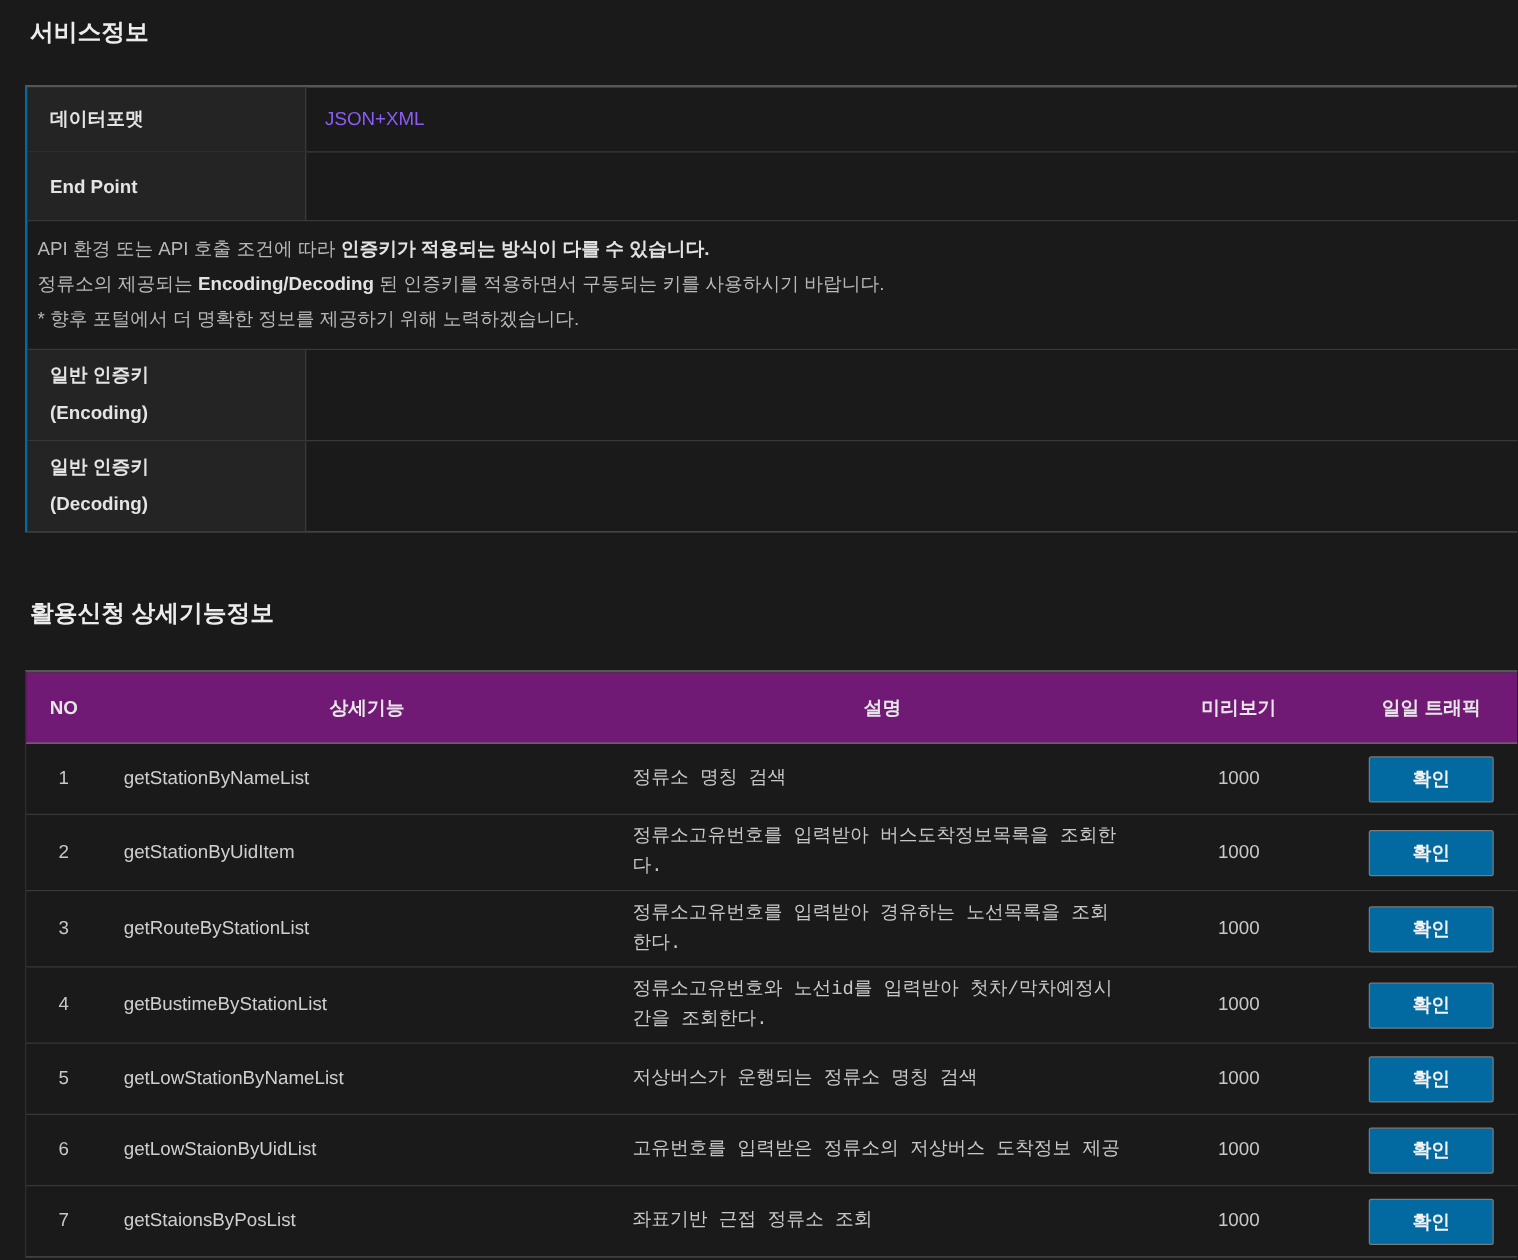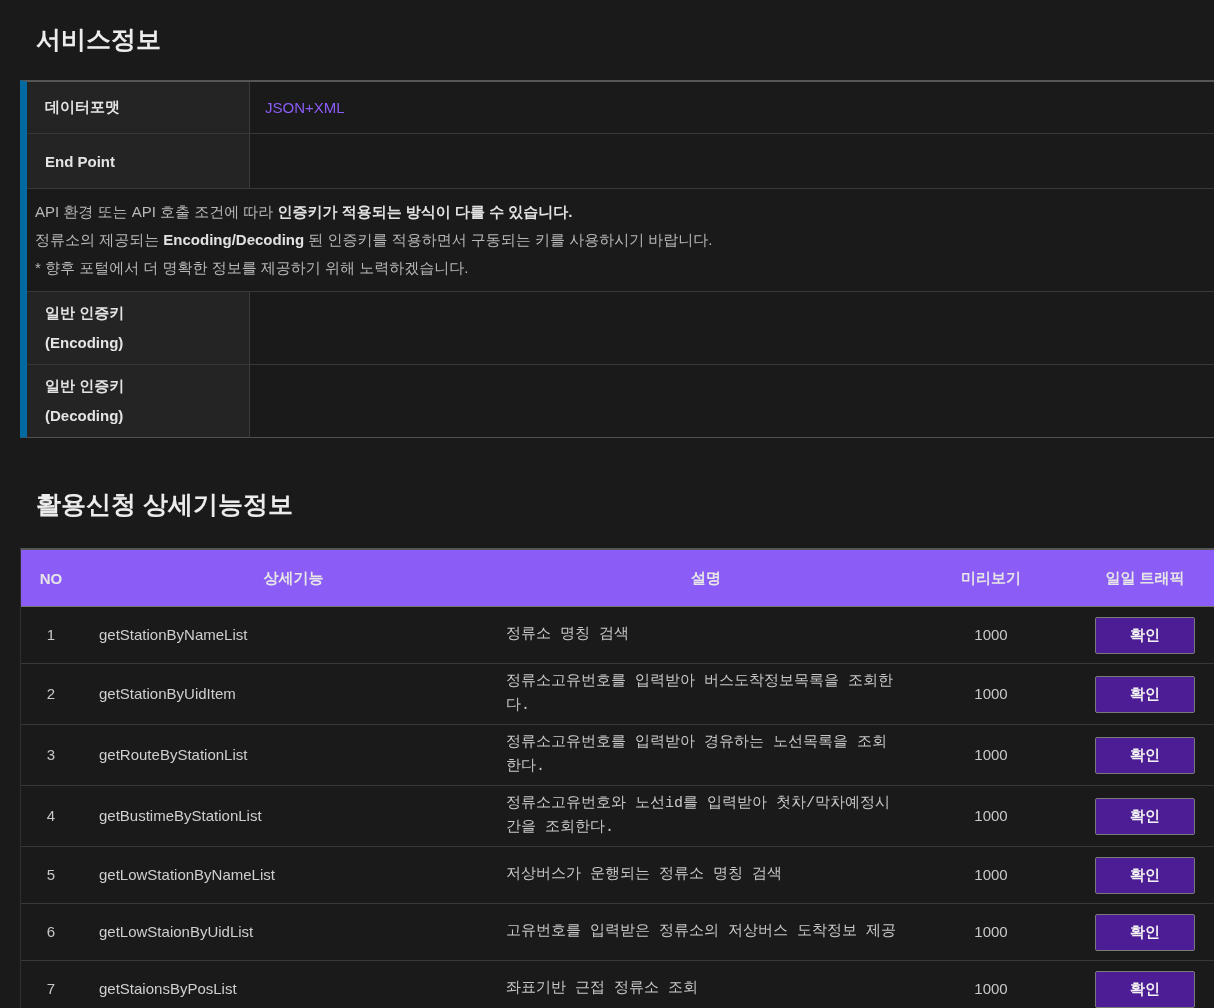--- a/index.html
+++ b/index.html
@@ -6,32 +6,32 @@
   body {
     width: 1214px; height: 1008px; overflow: hidden;
     background: #1a1a1a;
     color: #c4c4c4;
     font-family: "Liberation Sans", "DejaVu Sans", sans-serif;
     font-size: 15px;
   }
   .page { padding-left: 20px; }
 
   .section-title {
-    margin: 16px; padding-top: 12px;
-    font-size: 25px; font-weight: 700; color: #ececec;
+    margin: 4px; padding-top: 12px;
+    font-size: 19px; font-weight: 700; color: #ececec;
     line-height: 22px;
   }
   .section-title.first { margin-bottom: 30px; }
   .section-title.second { margin-top: 43px; margin-bottom: 33px; }
 
   
   .info-table {
     border-top: 2px solid #565656;
     border-bottom: 1px solid #505050;
-    border-left: 7px solid #0369a1;
+    border-left: 2px solid #0369a1;
   }
   .info-row {
     display: grid; grid-template-columns: 223px 1fr;
     border-top: 1px solid #383838;
   }
   .info-row:first-child { border-top: none; }
   .info-th {
     background: #242424;
     border-right: 1px solid #3a3a3a;
     padding: 0 10px 0 18px;
@@ -58,42 +58,42 @@
   .notice-cell b { color: #e2e2e2; font-weight: 700; }
 
   
   .fn-table {
     border-top: 2px solid #565656;
     border-bottom: 1px solid #4e4e4e;
     border-left: 1px solid #2f2f2f;
   }
   .fn-header {
     display: grid; grid-template-columns: 60px 425px 400px 170px 1fr;
-    background: #8b5cf6;
+    background: #701a75;
     border-bottom: 1px solid #757575;
     min-height: 56px;
     font-weight: 700; color: #e6e6e6;
   }
   .fn-header > div { display: flex; align-items: center; justify-content: center; }
   .fn-row {
     display: grid; grid-template-columns: 60px 425px 400px 170px 1fr;
     border-top: 1px solid #383838;
     min-height: 56px;
   }
   .fn-row:first-of-type { border-top: none; }
   .cell { display: flex; align-items: center; padding: 6px 0; line-height: 24px; }
   .cell.no { justify-content: center; color: #c8c8c8; }
   .cell.name { padding-left: 18px; color: #cscsc8; color: #cfcfcf; }
   .cell.desc { padding-right: 10px; color: #c8c8c8; font-family: Liberation Mono, monospace; }
   .cell.traffic { justify-content: center; color: #c8c8c8; }
   .cell.preview { justify-content: center; }
 
   .confirm-btn {
     width: 100px; height: 37px;
-    background: #4c1d95;
+    background: #0369a1;
     border: 1px solid #7a7a7a;
     border-radius: 2px;
     color: #f2f2f2; font-weight: 700; font-size: 15px;
     font-family: "Liberation Sans", "DejaVu Sans", sans-serif;
     cursor: pointer;
     display: flex; align-items: center; justify-content: center;
   }
 </style>
 </head>
 <body>

